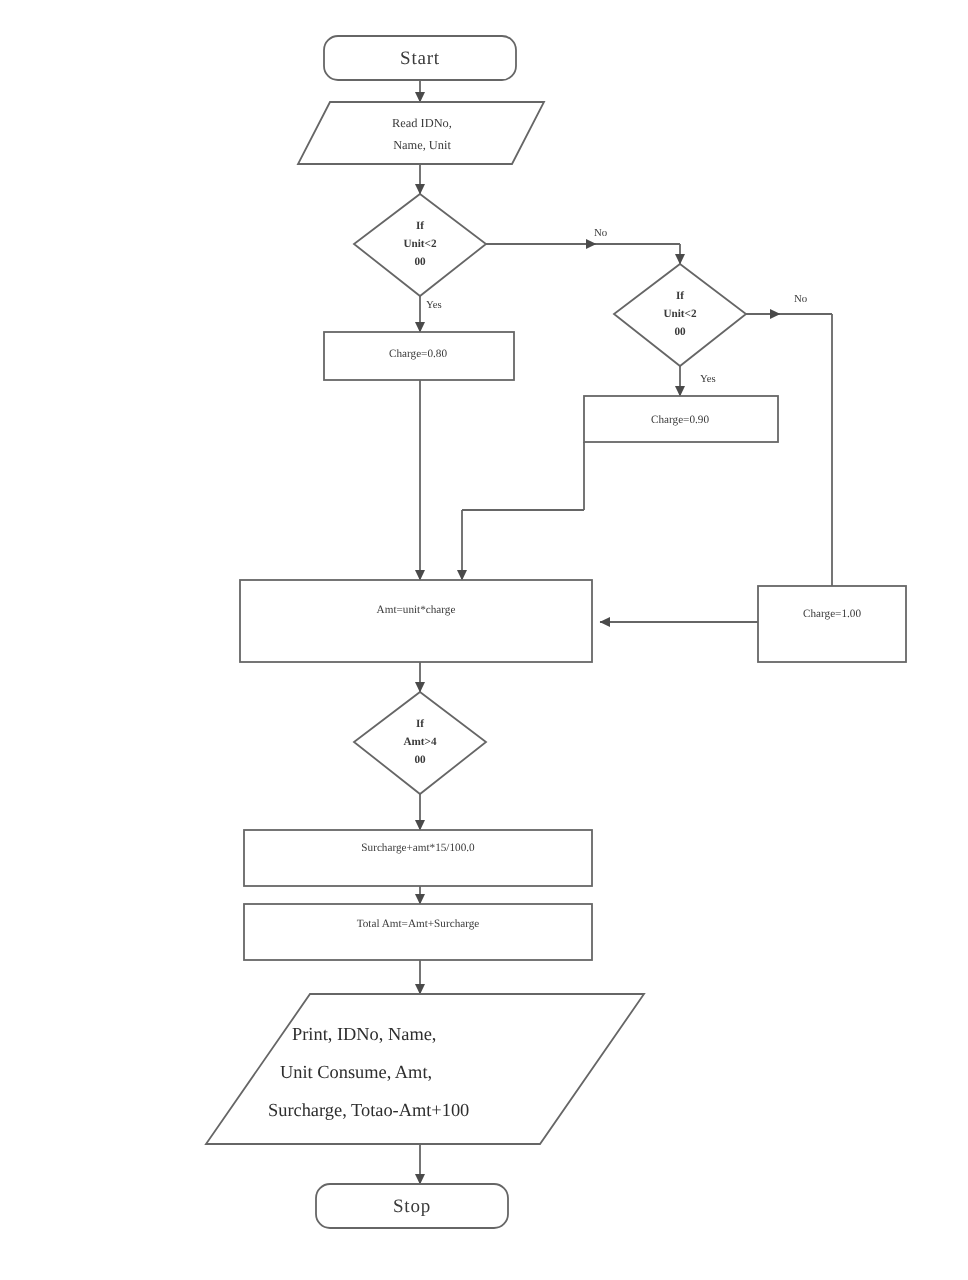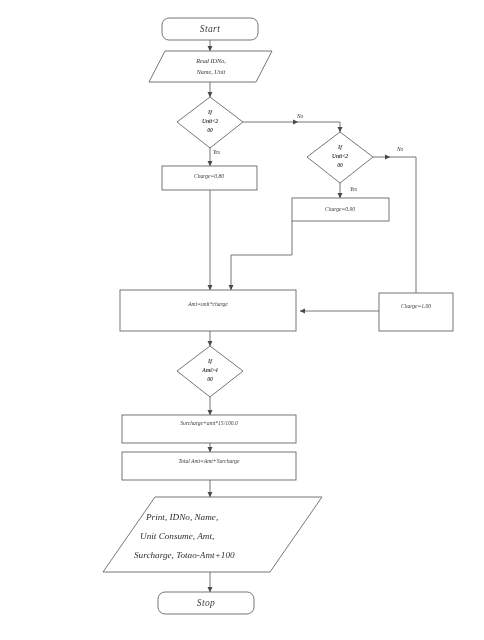--- a/index.html
+++ b/index.html
@@ -12,21 +12,20 @@
     width: 484px;
     height: 640px;
     font-family: "Liberation Serif", serif;
     overflow: hidden;
     position: relative;
   }
   #flow-root {
     position: relative;
     width: 484px;
     height: 640px;
-    font-style: italic;
   }
   svg#flowchart {
     display: block;
     width: 484px;
     height: 640px;
   }
   .shape {
     fill: #ffffff;
     stroke: #666666;
     stroke-width: 0.9;

